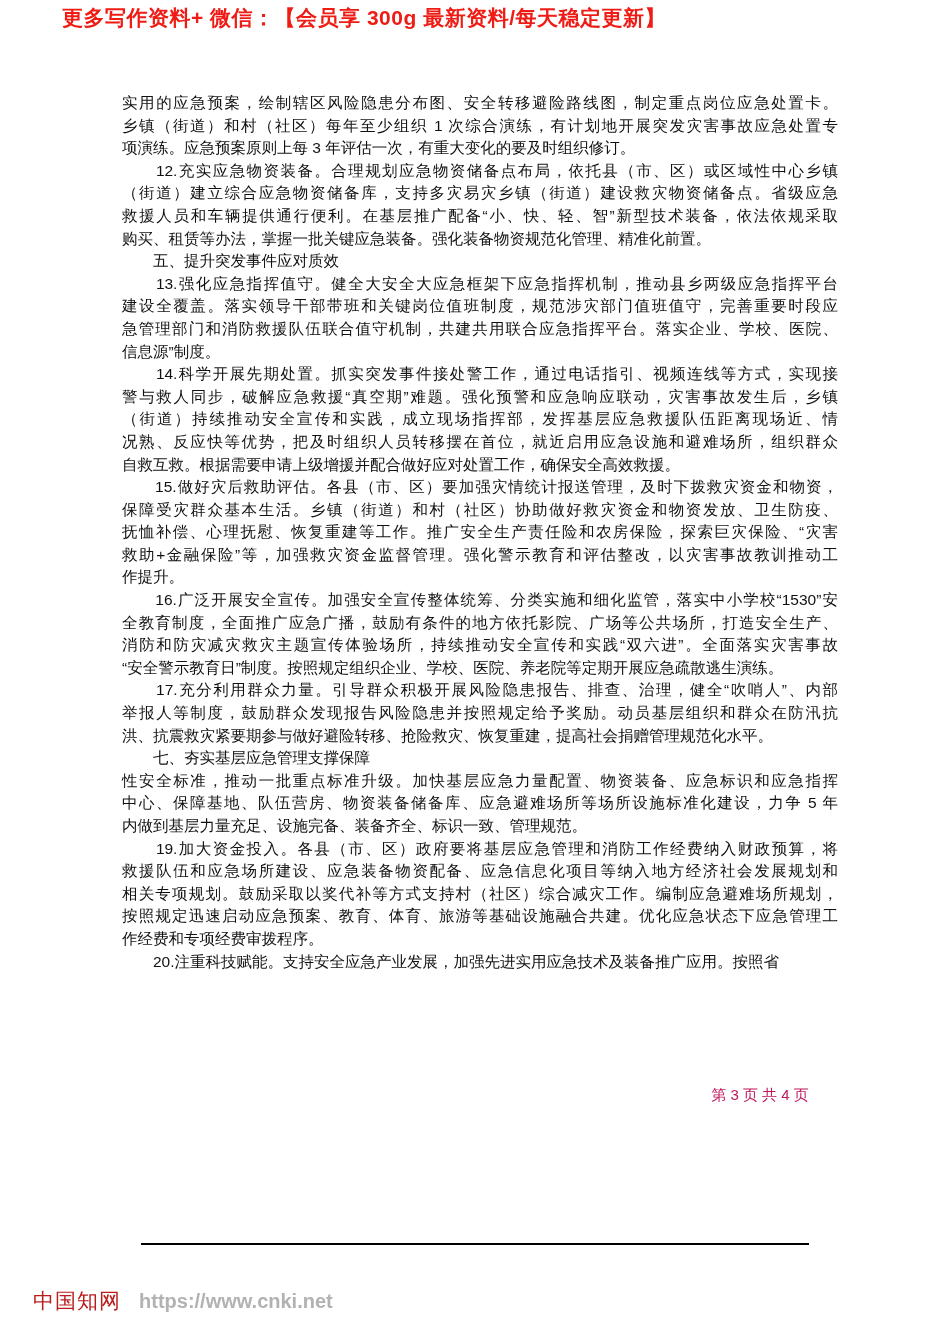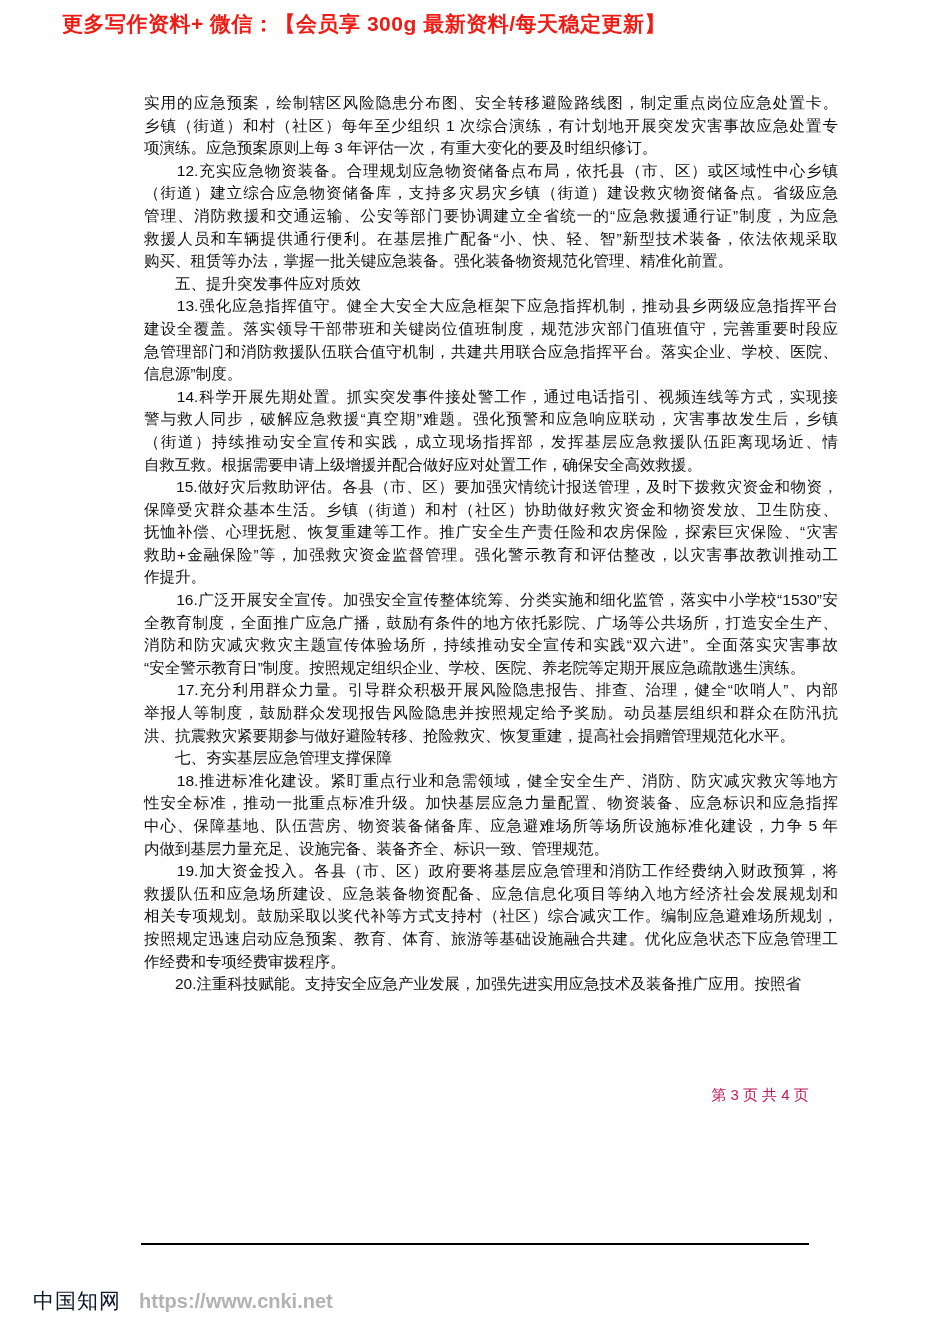--- a/index.html
+++ b/index.html
@@ -7,21 +7,21 @@
     position: relative;
     width: 950px;
     height: 1344px;
     background: #ffffff;
     overflow: hidden;
     font-family: "Liberation Sans", sans-serif;
   }
   .promo-banner {
     position: absolute;
     left: 62px;
-    top: 10px;
+    top: 4px;
     font-size: 21px;
     font-weight: bold;
     letter-spacing: 0.5px;
     white-space: nowrap;
   }
   .doc-body {
     position: absolute;
     left: 122px;
     top: 92px;
     width: 716px;
@@ -30,21 +30,20 @@
     font-family: "Liberation Sans", sans-serif;
   }
   .doc-body .line {
     height: 22.6px;
     line-height: 22.6px;
     text-align: justify;
     text-align-last: justify;
     text-justify: inter-ideograph;
     white-space: nowrap;
     overflow: visible;
-    margin-left: 22px;
   }
   .doc-body .line.end {
     text-align-last: left;
   }
   .page-number {
     position: absolute;
     left: 660px;
     top: 1086px;
     width: 200px;
     text-align: center;
@@ -81,59 +80,58 @@
 <div class="page">
 
   <div class="promo-banner" style="color: rgb(238, 28, 20);">更多写作资料+ 微信：【会员享 300g 最新资料/每天稳定更新】</div>
 
   <div class="doc-body">
       <div class="line">实用的应急预案，绘制辖区风险隐患分布图、安全转移避险路线图，制定重点岗位应急处置卡。</div>
       <div class="line">乡镇（街道）和村（社区）每年至少组织 1 次综合演练，有计划地开展突发灾害事故应急处置专</div>
       <div class="line end">项演练。应急预案原则上每 3 年评估一次，有重大变化的要及时组织修订。</div>
       <div class="line">　　12.充实应急物资装备。合理规划应急物资储备点布局，依托县（市、区）或区域性中心乡镇</div>
       <div class="line">（街道）建立综合应急物资储备库，支持多灾易灾乡镇（街道）建设救灾物资储备点。省级应急</div>
-      <div class="line">管理、消防救援和交通运输、公安等部门要协调建立全省统一的“应急救援通行证”制度，为应急</div>
       <div class="line">救援人员和车辆提供通行便利。在基层推广配备“小、快、轻、智”新型技术装备，依法依规采取</div>
       <div class="line end">购买、租赁等办法，掌握一批关键应急装备。强化装备物资规范化管理、精准化前置。</div>
       <div class="line end">　　五、提升突发事件应对质效</div>
       <div class="line">　　13.强化应急指挥值守。健全大安全大应急框架下应急指挥机制，推动县乡两级应急指挥平台</div>
       <div class="line">建设全覆盖。落实领导干部带班和关键岗位值班制度，规范涉灾部门值班值守，完善重要时段应</div>
       <div class="line">急管理部门和消防救援队伍联合值守机制，共建共用联合应急指挥平台。落实企业、学校、医院、</div>
       <div class="line end">信息源”制度。</div>
       <div class="line">　　14.科学开展先期处置。抓实突发事件接处警工作，通过电话指引、视频连线等方式，实现接</div>
       <div class="line">警与救人同步，破解应急救援“真空期”难题。强化预警和应急响应联动，灾害事故发生后，乡镇</div>
       <div class="line">（街道）持续推动安全宣传和实践，成立现场指挥部，发挥基层应急救援队伍距离现场近、情</div>
+      <div class="line">况熟、反应快等优势，把及时组织人员转移摆在首位，就近启用应急设施和避难场所，组织群众</div>
       <div class="line end">自救互救。根据需要申请上级增援并配合做好应对处置工作，确保安全高效救援。</div>
       <div class="line">　　15.做好灾后救助评估。各县（市、区）要加强灾情统计报送管理，及时下拨救灾资金和物资，</div>
       <div class="line">保障受灾群众基本生活。乡镇（街道）和村（社区）协助做好救灾资金和物资发放、卫生防疫、</div>
       <div class="line">抚恤补偿、心理抚慰、恢复重建等工作。推广安全生产责任险和农房保险，探索巨灾保险、“灾害</div>
       <div class="line">救助+金融保险”等，加强救灾资金监督管理。强化警示教育和评估整改，以灾害事故教训推动工</div>
       <div class="line end">作提升。</div>
       <div class="line">　　16.广泛开展安全宣传。加强安全宣传整体统筹、分类实施和细化监管，落实中小学校“1530”安</div>
       <div class="line">全教育制度，全面推广应急广播，鼓励有条件的地方依托影院、广场等公共场所，打造安全生产、</div>
       <div class="line">消防和防灾减灾救灾主题宣传体验场所，持续推动安全宣传和实践“双六进”。全面落实灾害事故</div>
       <div class="line end">“安全警示教育日”制度。按照规定组织企业、学校、医院、养老院等定期开展应急疏散逃生演练。</div>
       <div class="line">　　17.充分利用群众力量。引导群众积极开展风险隐患报告、排查、治理，健全“吹哨人”、内部</div>
       <div class="line">举报人等制度，鼓励群众发现报告风险隐患并按照规定给予奖励。动员基层组织和群众在防汛抗</div>
       <div class="line end">洪、抗震救灾紧要期参与做好避险转移、抢险救灾、恢复重建，提高社会捐赠管理规范化水平。</div>
       <div class="line end">　　七、夯实基层应急管理支撑保障</div>
-      <div class="line">　　18.推进标准化建设。紧盯重点行业和急需领域，健全安全生产、消防、防灾减灾救灾等地方</div>
       <div class="line">性安全标准，推动一批重点标准升级。加快基层应急力量配置、物资装备、应急标识和应急指挥</div>
       <div class="line">中心、保障基地、队伍营房、物资装备储备库、应急避难场所等场所设施标准化建设，力争 5 年</div>
       <div class="line end">内做到基层力量充足、设施完备、装备齐全、标识一致、管理规范。</div>
       <div class="line">　　19.加大资金投入。各县（市、区）政府要将基层应急管理和消防工作经费纳入财政预算，将</div>
       <div class="line">救援队伍和应急场所建设、应急装备物资配备、应急信息化项目等纳入地方经济社会发展规划和</div>
       <div class="line">相关专项规划。鼓励采取以奖代补等方式支持村（社区）综合减灾工作。编制应急避难场所规划，</div>
       <div class="line">按照规定迅速启动应急预案、教育、体育、旅游等基础设施融合共建。优化应急状态下应急管理工</div>
       <div class="line end">作经费和专项经费审拨程序。</div>
       <div class="line end">　　20.注重科技赋能。支持安全应急产业发展，加强先进实用应急技术及装备推广应用。按照省</div>
     </div>
 
   <div class="page-number">第 3 页 共 4 页</div>
 
   <div class="footer-divider"></div>
 
   <div class="watermark">
-    <span class="site-name" style="color: #0f172a;">中国知网</span>
+    <span class="site-name" style="color: #b91c1c;">中国知网</span>
     <span class="site-url" style="color: rgb(178, 178, 178); font-weight: bold;">https://www.cnki.net</span>
   </div>
 
 </div>
 
 </body></html>

